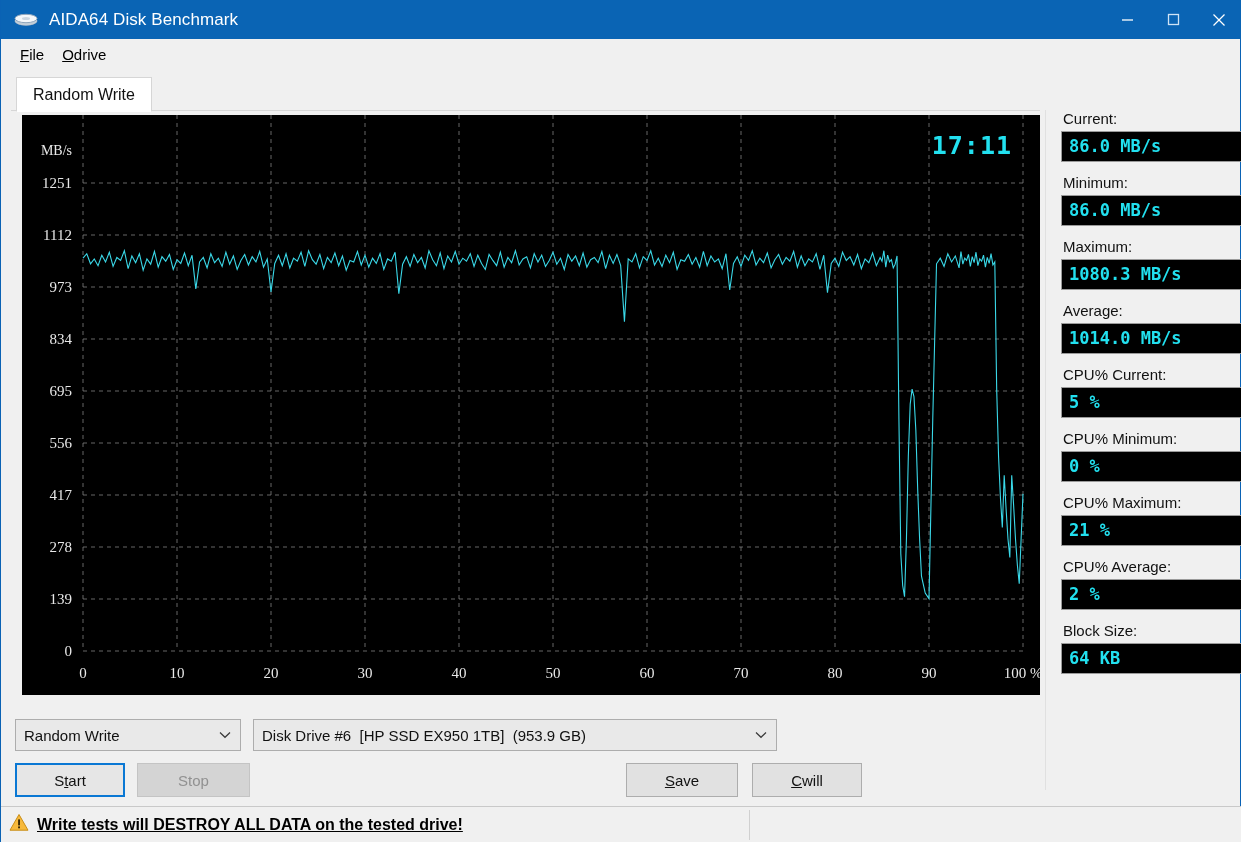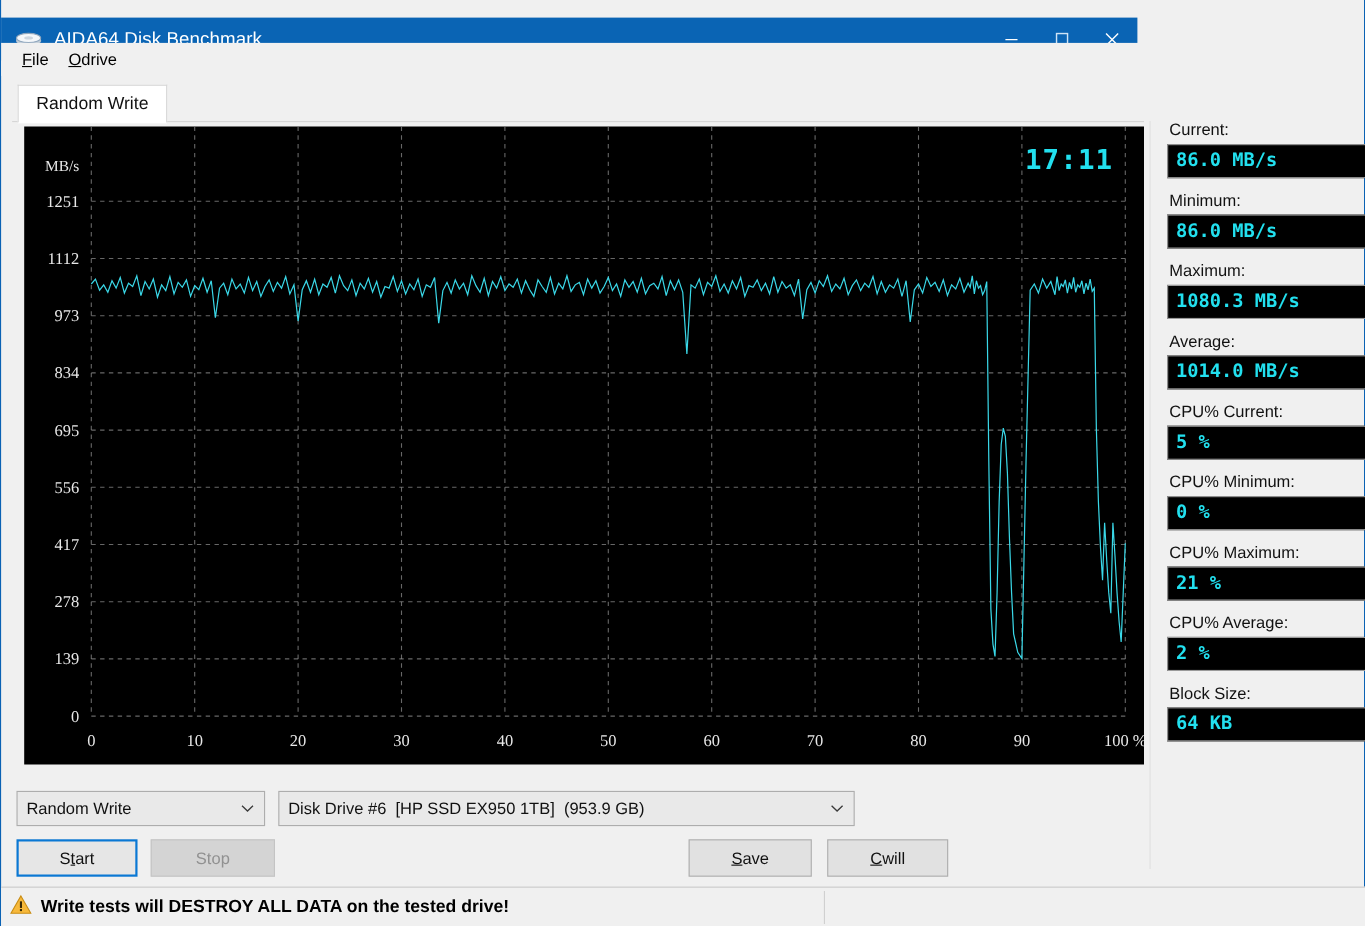--- a/index.html
+++ b/index.html
@@ -10,21 +10,21 @@
     font-family:"Liberation Sans", sans-serif;
     background:#f0f0f0;
     overflow:hidden;
     -webkit-font-smoothing:antialiased;
   }
   #app { position:relative; width:1241px; height:842px; background:#f0f0f0;
          border:1px solid #0a62b4; border-top:none; border-bottom:none; }
 
   
   #titlebar {
-    position:absolute; left:0; top:16px; width:1033px; height:39px;
+    position:absolute; left:0; top:0; width:1241px; height:39px;
     background:#0a64b4; display:flex; align-items:center;
   }
   #title-icon { width:26px; height:20px; margin-left:12px; position:relative; flex:none; }
   #title-text {
     color:#ffffff; font-size:17px; margin-left:10px; letter-spacing:.1px;
     font-family:"Liberation Sans", sans-serif;
   }
   .wbtn {
     width:46px; height:39px; display:flex; align-items:center; justify-content:center;
     color:#fff; flex:none;
@@ -99,21 +99,21 @@
     padding:4px 6px 5px 7px; letter-spacing:0px; white-space:nowrap; overflow:hidden;
   }
   .stat-block { margin-bottom:12px; }
 
   
   #statusbar {
     position:absolute; left:0; bottom:0; width:1241px; height:36px;
     background:#f0f0f0; border-top:1px solid #c9c9c9; display:flex; align-items:center;
   }
   #status-text {
-    font-size:16px; font-weight:bold; color:#000; margin-left:8px;
+    font-size:16px; font-weight:bold; color:#000; margin-left:8px;text-decoration:underline;
   }
   #status-sep { position:absolute; left:748px; top:3px; width:1px; height:30px; background:#d0d0d0; }
   #warn-icon { margin-left:8px; flex:none; }
   #sidebar-divider { position:absolute; left:1044px; top:110px; width:1px; height:680px; background:#e0e0e0; }
 </style>
 </head>
 <body>
 
 <div id="app">
 

